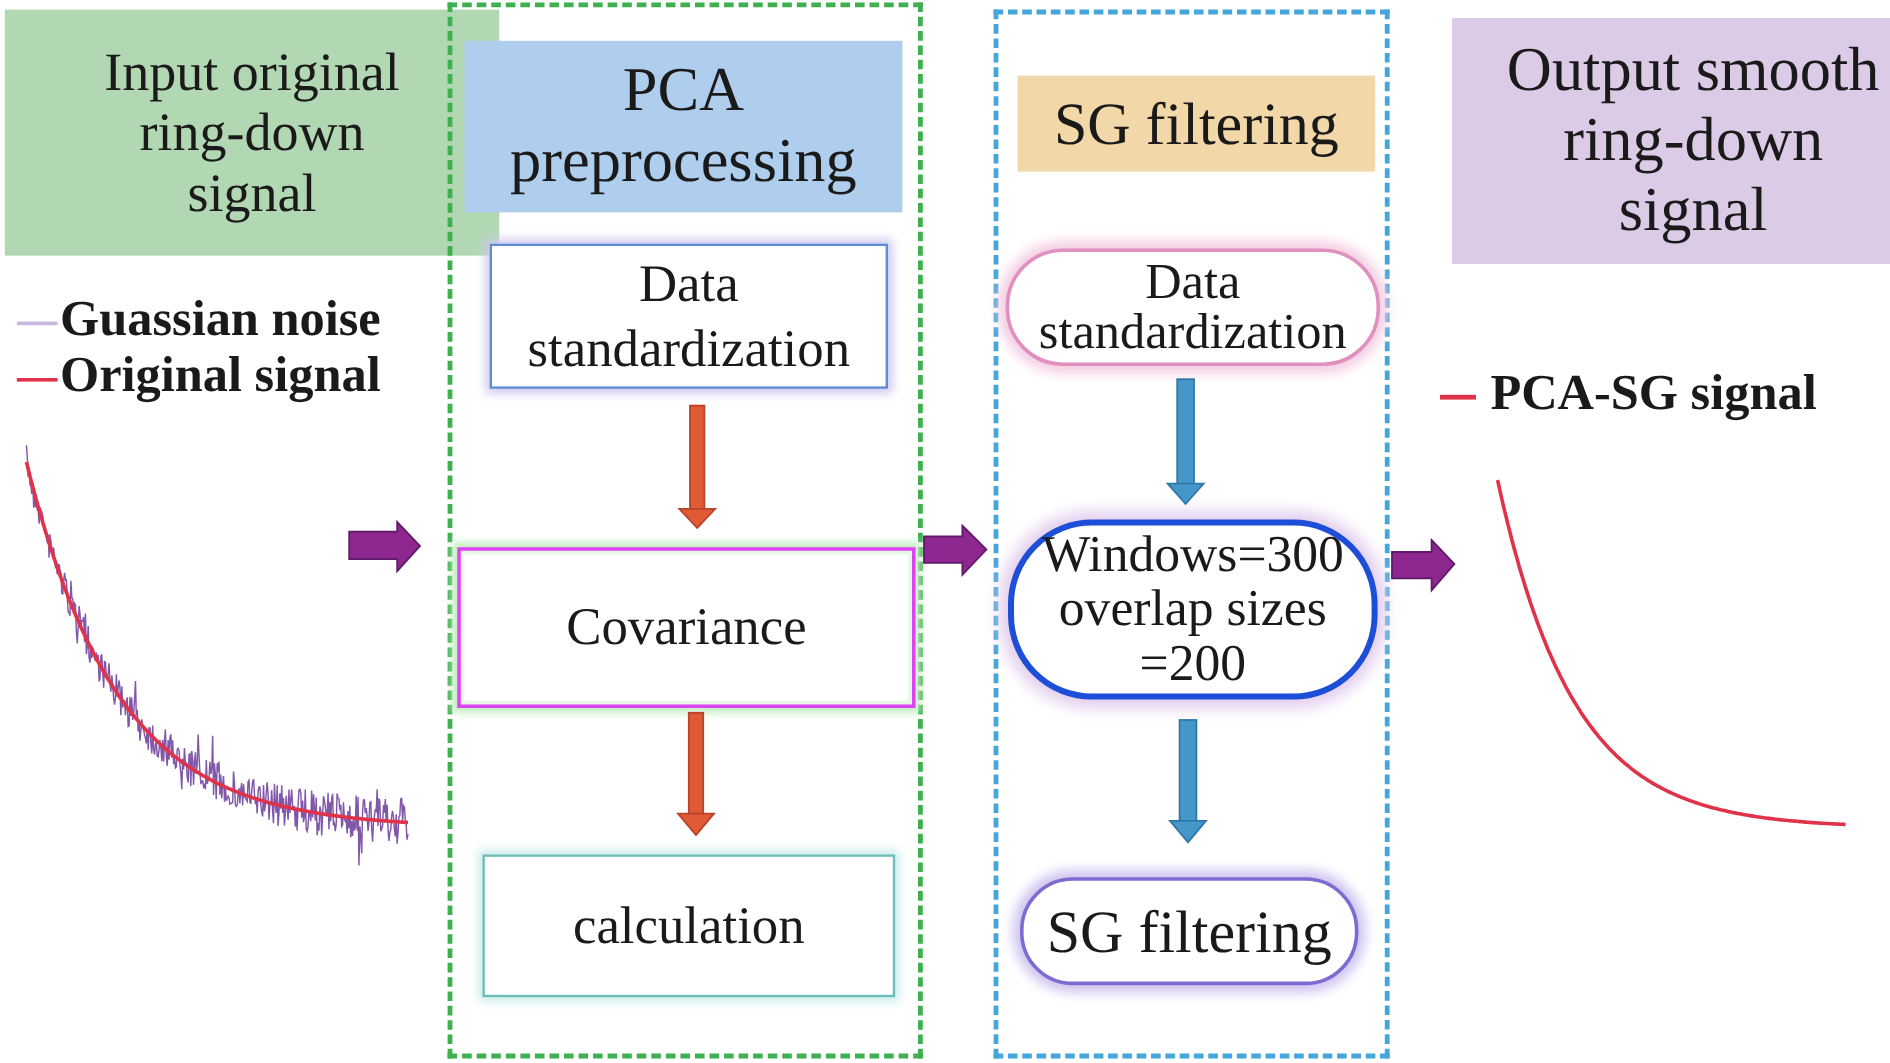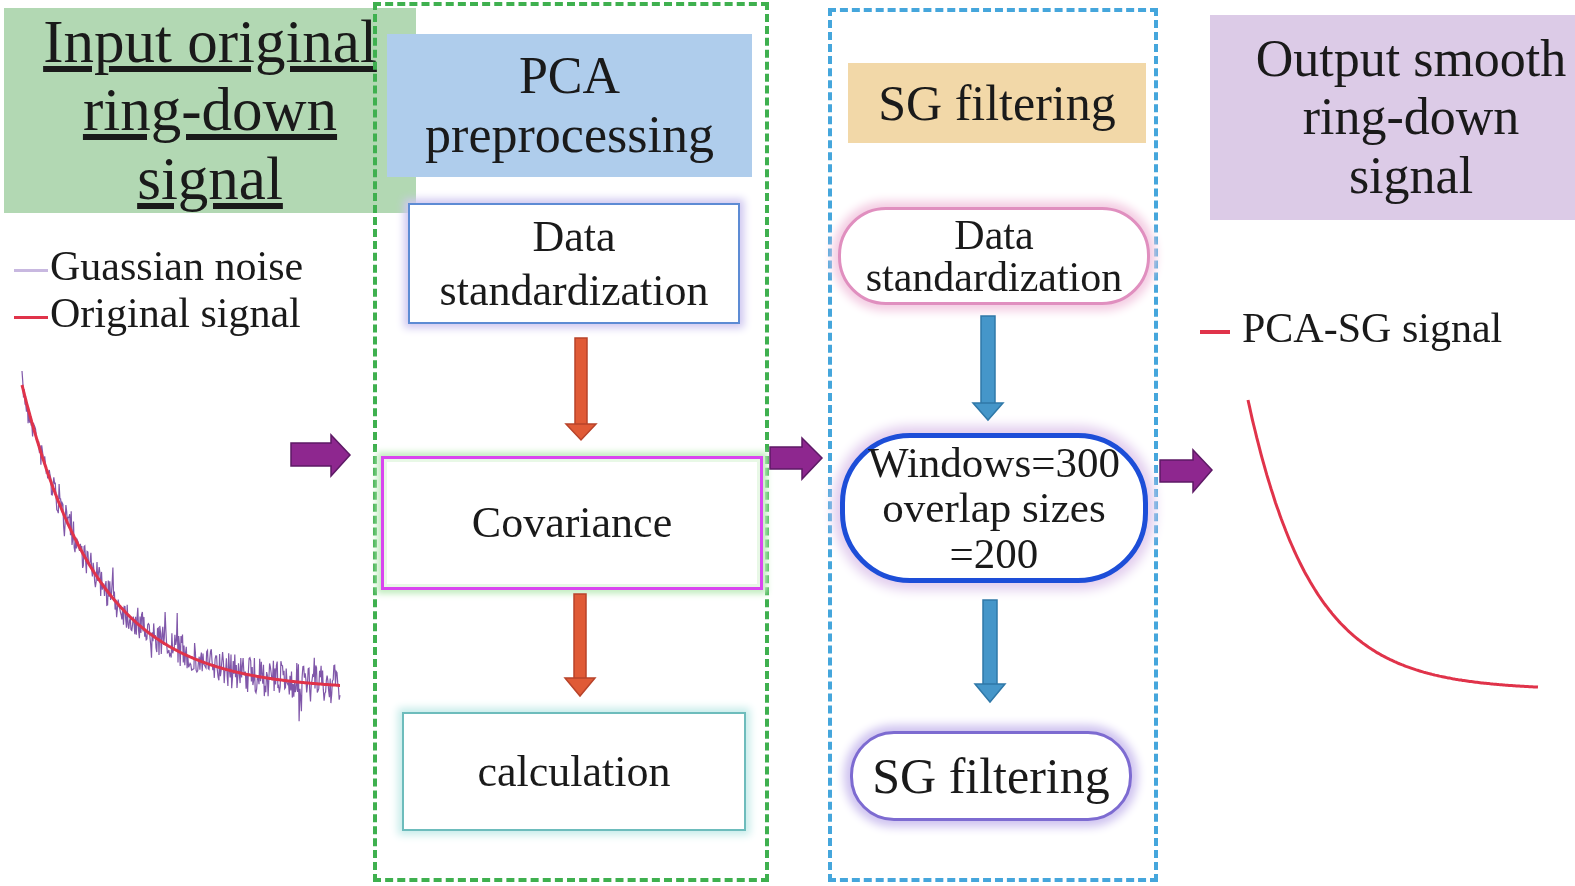--- a/index.html
+++ b/index.html
@@ -1,25 +1,25 @@
 <!DOCTYPE html>
 <html><head>
 <meta charset="utf-8">
 <style>
   html, body { margin:0; padding:0; background:#ffffff; }
   body { width:1575px; height:886px; position:relative; overflow:hidden;
          font-family:"Liberation Serif","DejaVu Serif",serif; color:#1a1a1a; }
   .title-box { position:absolute; display:flex; align-items:center; justify-content:center;
                text-align:center; line-height:1.12; }
-  #input-title { left:4px; top:8px; width:412px; height:205px; background:#b2d8b3; font-size:61px;text-decoration:underline; }
+  #input-title { left:4px; top:8px; width:412px; height:205px; background:#b2d8b3; font-size:45px; }
   #output-title { left:1210px; top:15px; width:360px; height:205px; background:#dccbe7; font-size:52px;padding-left:21px; }
   #pca-title { left:387px; top:34px; width:365px; height:143px; background:#afcdec; font-size:52px;justify-content:center; }
   #sg-title { left:848px; top:63px; width:298px; height:80px; background:#f2d8a8; font-size:50px; }
 
-  .legend { position:absolute; font-size:42px; line-height:1; white-space:nowrap; }
+  .legend { position:absolute; font-size:42px; line-height:1; white-space:nowrap;font-weight:bold; }
   .legend .swatch { display:inline-block; width:34px; height:3px; vertical-align:middle; margin-right:2px; }
 
   .group-box { position:absolute; border-style:dashed; border-width:4px; }
   #pca-group { left:373px; top:2px; width:388px; height:872px; border-color:#3fb04f; }
   #sg-group { left:828px; top:8px; width:322px; height:866px; border-color:#45a6dc; }
 
   .step { position:absolute; background:#fff; display:flex; align-items:center; justify-content:center;
           text-align:center; font-size:44px; line-height:1.22; }
   #step-std { left:408px; top:203px; width:328px; height:117px; border:2px solid #5d8bd4;
               box-shadow:0 0 8px 4px #cfc7f0; }

